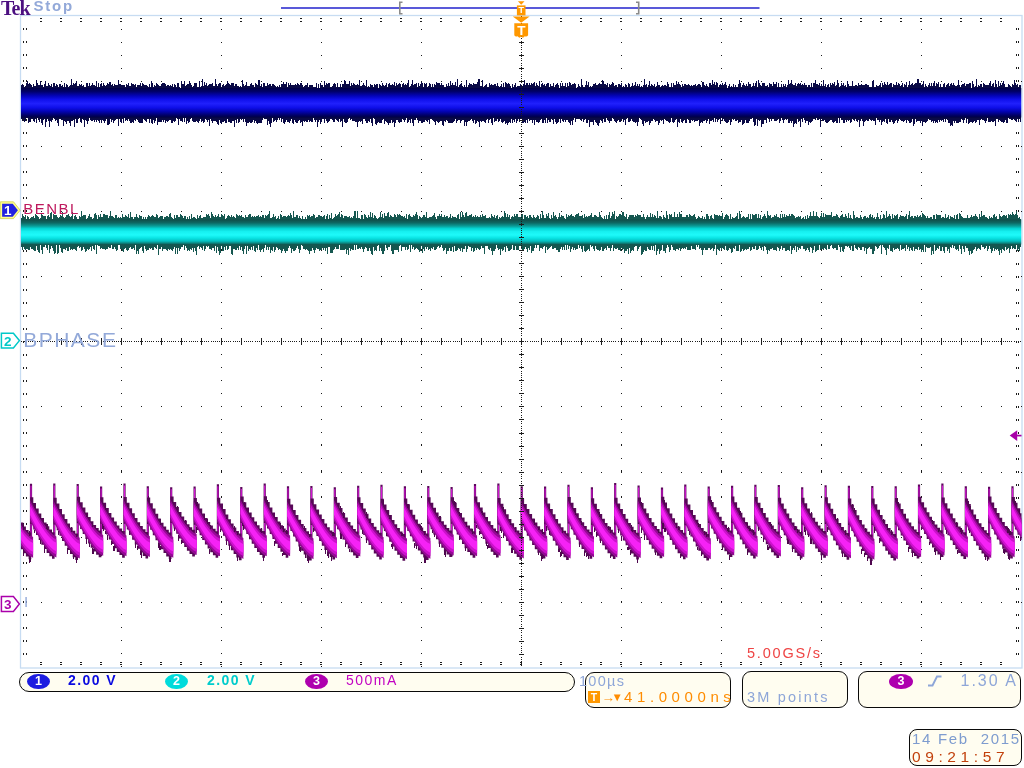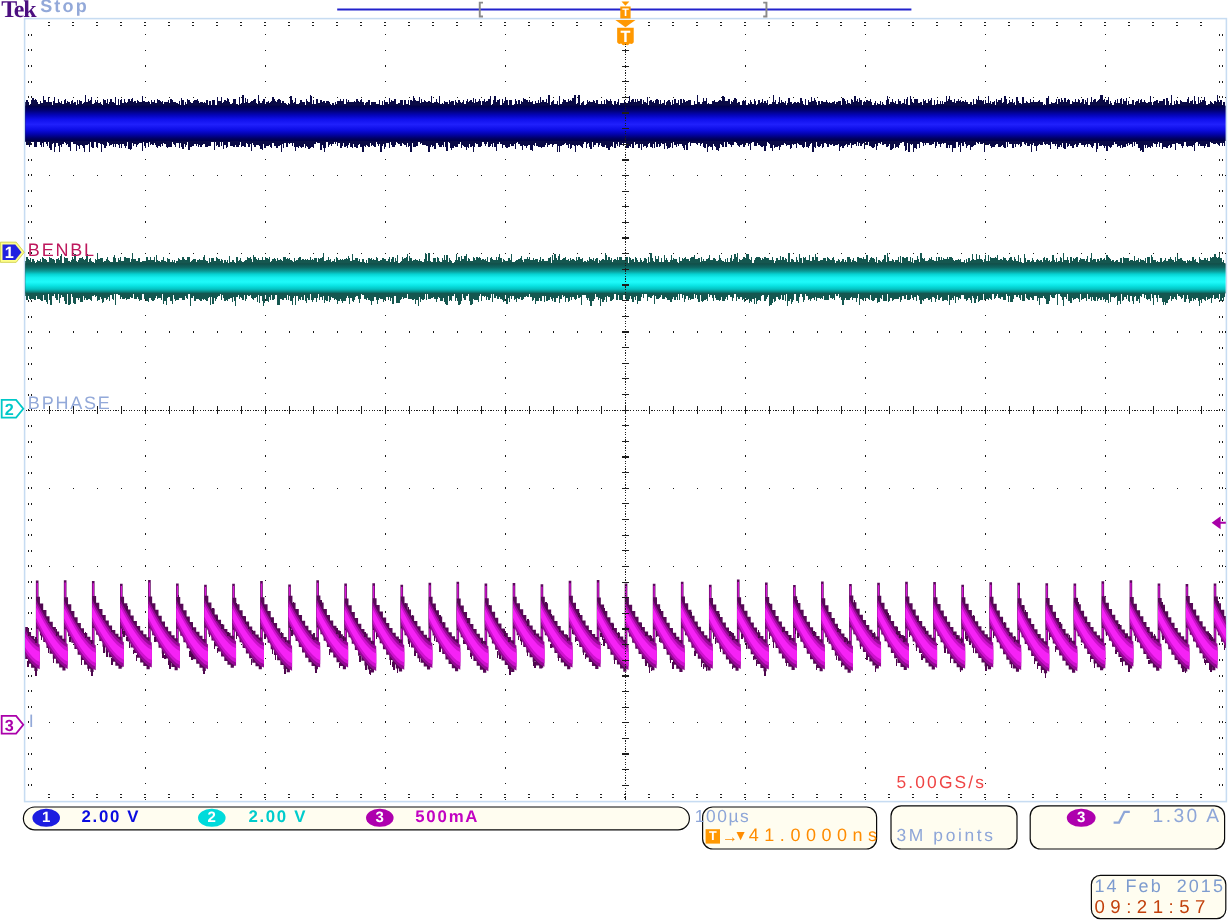--- a/index.html
+++ b/index.html
@@ -73,30 +73,30 @@
 <path d="M1.4 333.2H13.4L19.4 340.6L13.4 348H1.4Z" fill="#ffffff" stroke="#00c8c8" stroke-width="1.5"></path>
 <text x="7.8" y="345.5" font-size="13.5" font-weight="bold" fill="#00c8c8" text-anchor="middle" font-family="Liberation Sans,sans-serif">2</text>
 <path d="M1.4 596.6H13.4L19.4 604L13.4 611.4H1.4Z" fill="#ffffff" stroke="#aa00aa" stroke-width="1.5"></path>
 <text x="7.8" y="608.9" font-size="13.5" font-weight="bold" fill="#aa00aa" text-anchor="middle" font-family="Liberation Sans,sans-serif">3</text>
 <path d="M1009.7 435.6L1017.2 430.2V441L1009.7 435.6Z" fill="#a800a8"></path>
 <path d="M1016.5 435.6H1021.5" stroke="#a800a8" stroke-width="1.7" fill="none"></path>
   </svg>
 <div class="abs" style="left:1px;top:-3px;font-family:'Liberation Serif',serif;font-weight:bold;font-size:20px;color:#4c0f80;letter-spacing:-1px">Tek</div>
 <div class="abs" style="left:33.5px;top:-3px;font-size:15px;font-weight:bold;color:#93a9d9;letter-spacing:1.8px">Stop</div>
 <div class="abs" style="left:23.2px;top:199.5px;font-size:15px;color:#be185d;letter-spacing:1.5px">BENBL</div>
-<div class="abs" style="left:23.2px;top:328.2px;font-size:15px;color:#93a9d9;letter-spacing:1.5px">BPHASE</div>
+<div class="abs" style="left:23.2px;top:328.2px;font-size:21px;color:#93a9d9;letter-spacing:1.5px">BPHASE</div>
 <div class="abs" style="left:24px;top:593px;font-size:15px;color:#93a9d9;letter-spacing:0.9px">I</div>
 
 <div class="box" style="left:18.5px;top:671.5px;width:556px;height:20.5px;border-radius:10.5px"></div>
 <div class="bub" style="left:27px;top:673.5px;width:23px;height:15.5px;background:#1d1de0">1</div>
 <div class="abs" style="left:68px;top:671.5px;font-size:14px;font-weight:bold;color:#0b0be0;letter-spacing:1.4px">2.00 V</div>
 <div class="bub" style="left:165px;top:673.5px;width:23px;height:15.5px;background:#00dbdb">2</div>
 <div class="abs" style="left:207px;top:671.5px;font-size:14px;font-weight:bold;color:#00cccc;letter-spacing:1.4px">2.00 V</div>
 <div class="bub" style="left:305px;top:673.5px;width:23px;height:15.5px;background:#ae00ae">3</div>
-<div class="abs" style="left:346px;top:671.5px;font-size:14px;font-weight:bold;color:#c203c2;letter-spacing:1.5px">500mA</div>
+<div class="abs" style="left:346px;top:671.5px;font-size:14px;font-weight:normal;color:#c203c2;letter-spacing:1.5px">500mA</div>
 
 <div class="box" style="left:585px;top:671.5px;width:146px;height:36.5px"></div>
 <div class="abs" style="left:579px;top:672.5px;font-size:14.5px;color:#8ea6d8;letter-spacing:1.3px">100µs</div>
 <div class="abs" style="left:588px;top:690.5px;width:12px;height:12.5px;background:#ff9800;color:#fff;font-size:10.5px;font-weight:bold;text-align:center;line-height:12.5px">T</div>
 <div class="abs" style="left:601.5px;top:689.5px;font-size:13.5px;color:#ff8c00">→</div>
 <div class="abs" style="left:611.5px;top:690.5px;font-size:11.5px;color:#ff8c00">▼</div>
 <div class="abs" style="left:624px;top:688px;font-size:15px;font-weight:normal;color:#ff8c00;letter-spacing:4.6px">41.0000ns</div>
 
 <div class="box" style="left:742px;top:670.5px;width:105.5px;height:37px"></div>
 <div class="abs" style="left:747px;top:645px;font-size:14.5px;color:#ef4444;letter-spacing:1.8px">5.00GS/s</div>

